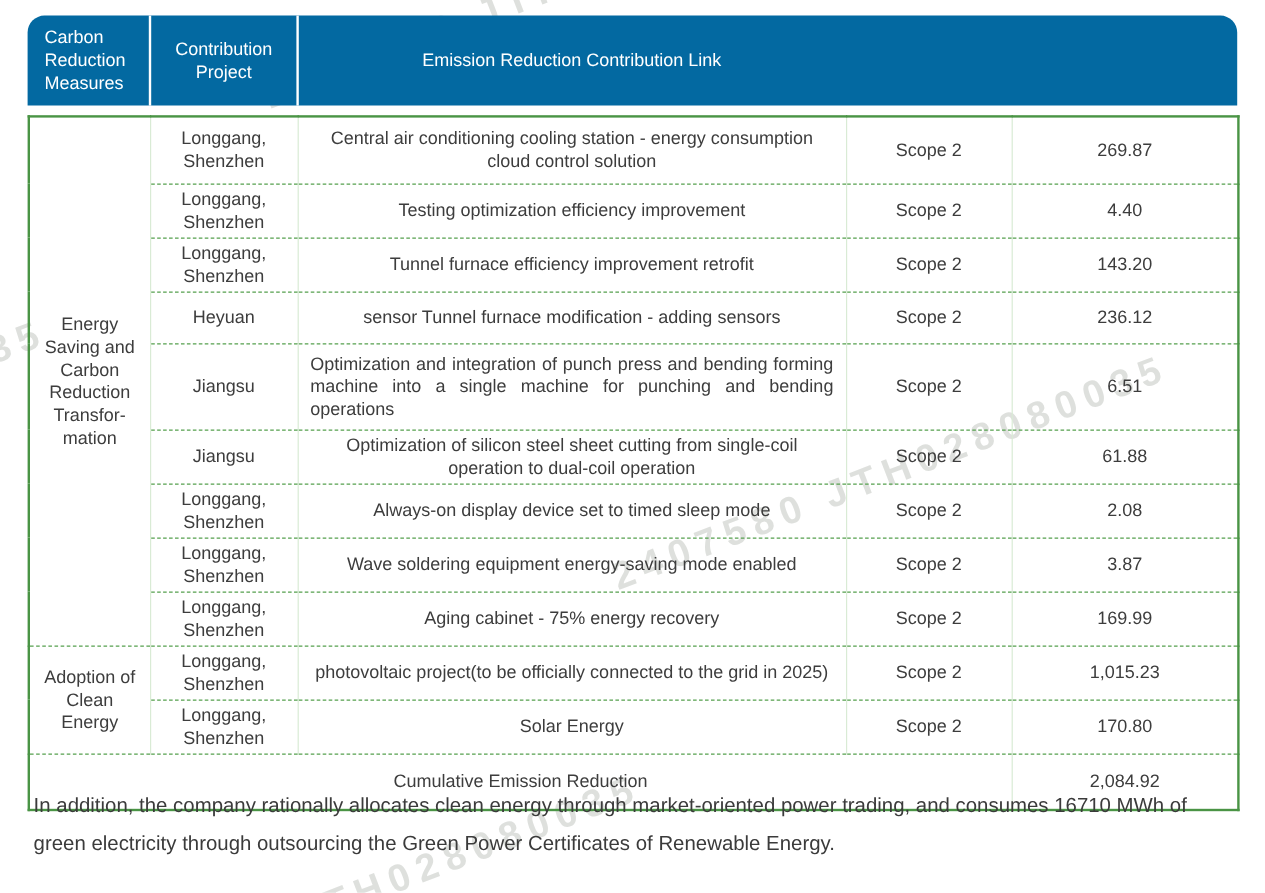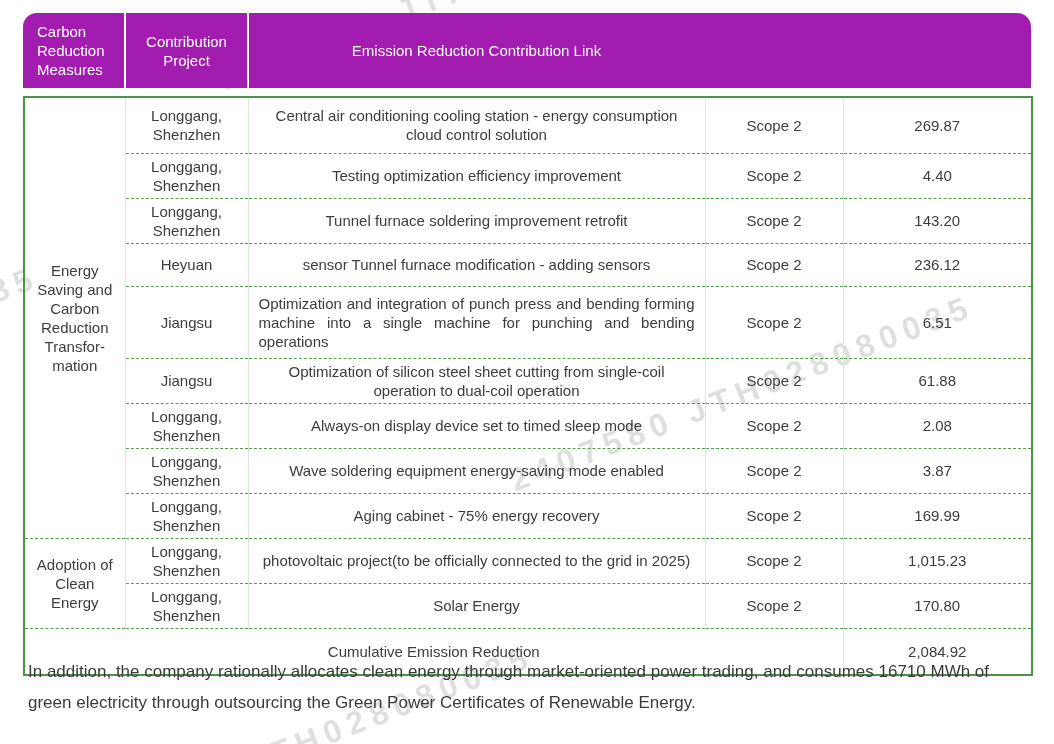--- a/index.html
+++ b/index.html
@@ -21,21 +21,21 @@
   .wm2{left:55px;top:725px;}
   .wm3{left:205px;top:-26px;}
   .wm4{left:-440px;top:346px;}
   
   .sheet{position:absolute;left:23px;top:13px;width:1008px;z-index:1;}
   
   .thead{
     display:grid;
     grid-template-columns:101px 123px 457px 138px 189px;
     height:75px;
-    background:#a21caf;
+    background:#0369a1;
     border-radius:14px 14px 0 0;
     color:#ffffff;font-size:15px;line-height:19px;
     position:relative;z-index:2;
   }
   .thead .hc{
     display:flex;align-items:center;justify-content:center;
     text-align:center;padding:2px 6px;box-sizing:border-box;
   }
   .thead .hc + .hc{border-left:2px solid #ffffff;}
   .thead .hc.first{justify-content:flex-start;text-align:left;padding-left:14px;}
@@ -105,21 +105,21 @@
         <td class="cell-val">269.87</td>
       </tr>
       <tr style="height:40px">
         <td class="cell-loc">Longgang, Shenzhen</td>
         <td class="cell-proj">Testing optimization efficiency improvement</td>
         <td class="cell-scope">Scope 2</td>
         <td class="cell-val">4.40</td>
       </tr>
       <tr style="height:41px">
         <td class="cell-loc">Longgang, Shenzhen</td>
-        <td class="cell-proj">Tunnel furnace soldering improvement retrofit</td>
+        <td class="cell-proj">Tunnel furnace efficiency improvement retrofit</td>
         <td class="cell-scope">Scope 2</td>
         <td class="cell-val">143.20</td>
       </tr>
       <tr style="height:43px">
         <td class="cell-loc">Heyuan</td>
         <td class="cell-proj">sensor Tunnel furnace modification - adding sensors</td>
         <td class="cell-scope">Scope 2</td>
         <td class="cell-val">236.12</td>
       </tr>
       <tr style="height:72px">

